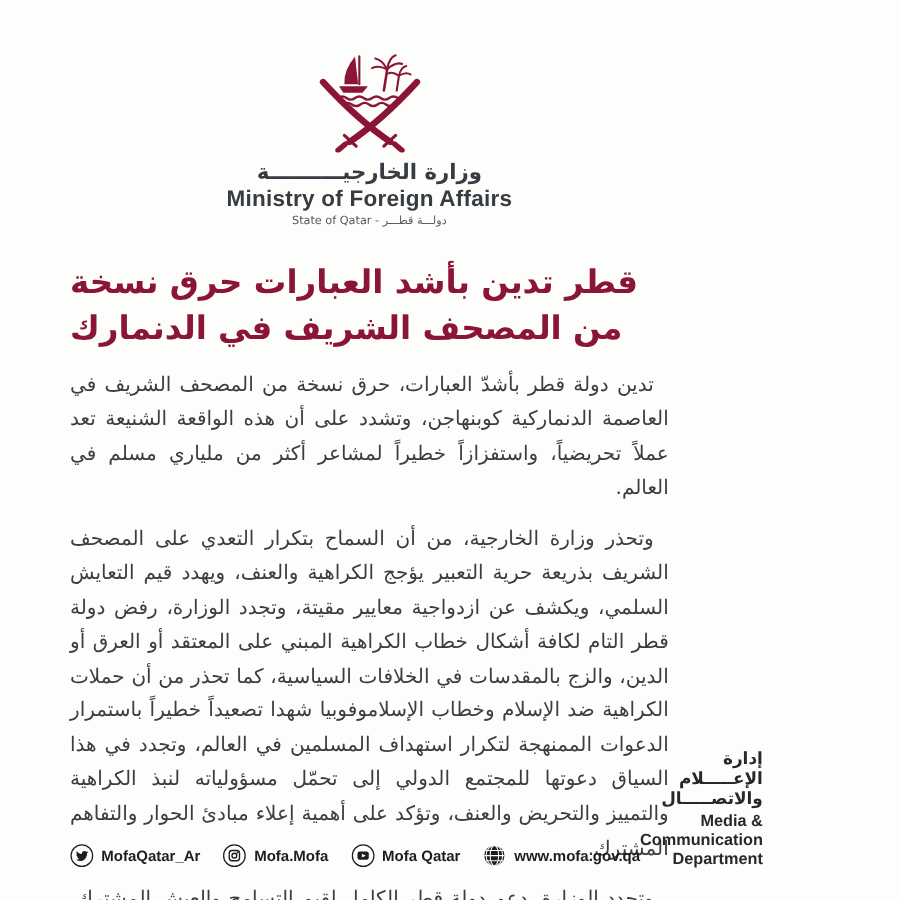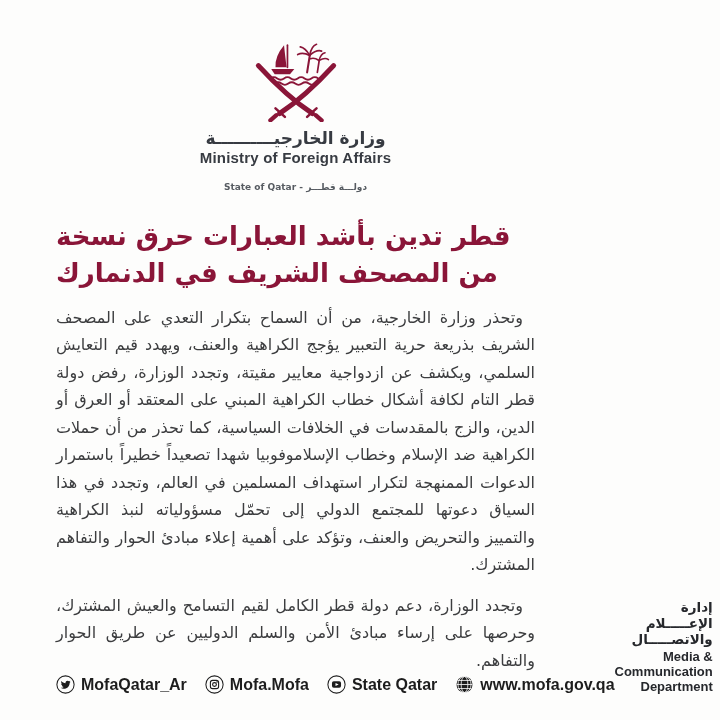--- a/index.html
+++ b/index.html
@@ -26,30 +26,30 @@
   .logo-ar {
     margin-top: 6px;
     font-size: 17px;
     font-weight: bold;
     color: #373b42;
     direction: rtl;
   }
   .logo-en {
     margin-top: 1px;
     font-family: "Liberation Sans", sans-serif;
-    font-size: 15px;
+    font-size: 18px;
     font-weight: bold;
     letter-spacing: .2px;
     color: #373b42;
   }
   .logo-state {
-    margin-top: 16px;
+    margin-top: 2px;
     direction: rtl;
     font-size: 9px;
-    font-weight: bold;
+    font-weight: normal;
     color: #565b61;
   }
 
   
   .article {
     direction: rtl;
     padding: 0 56px;
   }
   .title {
     margin: 26px auto 0;
@@ -87,21 +87,21 @@
     bottom: 26px;
     display: flex;
     justify-content: space-between;
     align-items: flex-end;
   }
   .social-row { display: flex; align-items: center; gap: 18px; }
   .social-item { display: flex; align-items: center; gap: 6px; cursor: pointer; }
   .social-item .glyph { display: block; }
   .social-label {
     font-family: "Liberation Sans", sans-serif;
-    font-size: 16px;
+    font-size: 12px;
     font-weight: bold;
     color: #1d1d1d;
     white-space: nowrap;
   }
   .dept { text-align: right; }
   .dept-ar {
     direction: rtl;
     font-size: 13.5px;
     font-weight: bold;
     color: #26282c;
@@ -152,20 +152,21 @@
       </g>
     </svg>
     <div class="logo-ar">وزارة الخارجيــــــــــة</div>
     <div class="logo-en">Ministry of Foreign Affairs</div>
     <div class="logo-state">دولـــة قطـــر - State of Qatar</div>
   </div>
 
   <div class="article">
     <h1 class="title">قطر تدين بأشد العبارات حرق نسخة من المصحف الشريف في الدنمارك</h1>
     <div class="body-text">
+      <p>تدين دولة قطر بأشدّ العبارات، حرق نسخة من المصحف الشريف في العاصمة الدنماركية كوبنهاجن، وتشدد على أن هذه الواقعة الشنيعة تعد عملاً تحريضياً، واستفزازاً خطيراً لمشاعر أكثر من ملياري مسلم في العالم.</p>
       <p>وتحذر وزارة الخارجية، من أن السماح بتكرار التعدي على المصحف الشريف بذريعة حرية التعبير يؤجج الكراهية والعنف، ويهدد قيم التعايش السلمي، ويكشف عن ازدواجية معايير مقيتة، وتجدد الوزارة، رفض دولة قطر التام لكافة أشكال خطاب الكراهية المبني على المعتقد أو العرق أو الدين، والزج بالمقدسات في الخلافات السياسية، كما تحذر من أن حملات الكراهية ضد الإسلام وخطاب الإسلاموفوبيا شهدا تصعيداً خطيراً باستمرار الدعوات الممنهجة لتكرار استهداف المسلمين في العالم، وتجدد في هذا السياق دعوتها للمجتمع الدولي إلى تحمّل مسؤولياته لنبذ الكراهية والتمييز والتحريض والعنف، وتؤكد على أهمية إعلاء مبادئ الحوار والتفاهم المشترك.</p>
       <p>وتجدد الوزارة، دعم دولة قطر الكامل لقيم التسامح والعيش المشترك، وحرصها على إرساء مبادئ الأمن والسلم الدوليين عن طريق الحوار والتفاهم.</p>
     </div>
   </div>
 
   <div class="footer">
     <div class="social-row">
 
       <div class="social-item">
         <svg class="glyph" width="19" height="19" viewBox="0 0 26 26">
@@ -184,21 +185,21 @@
         </svg>
         <span class="social-label">Mofa.Mofa</span>
       </div>
 
       <div class="social-item">
         <svg class="glyph" width="19" height="19" viewBox="0 0 26 26">
           <circle cx="13" cy="13" r="11.8" fill="none" stroke="#1d1d1d" stroke-width="1.4"></circle>
           <rect x="6.8" y="8.5" width="12.4" height="9" rx="2.4" fill="#1d1d1d"></rect>
           <path d="M11.6 10.9 L16 13 L11.6 15.1 Z" fill="#ffffff"></path>
         </svg>
-        <span class="social-label">State Qatar</span>
+        <span class="social-label">Mofa Qatar</span>
       </div>
 
       <div class="social-item">
         <svg class="glyph" width="19" height="19" viewBox="0 0 26 26">
           <circle cx="13" cy="13" r="11" fill="#1d1d1d"></circle>
           <g stroke="#ffffff" stroke-width="1.1" fill="none">
             <ellipse cx="13" cy="13" rx="4.6" ry="11"></ellipse>
             <ellipse cx="13" cy="13" rx="9" ry="11"></ellipse>
             <line x1="2" y1="13" x2="24" y2="13"></line>
             <line x1="3.6" y1="7.5" x2="22.4" y2="7.5"></line>

